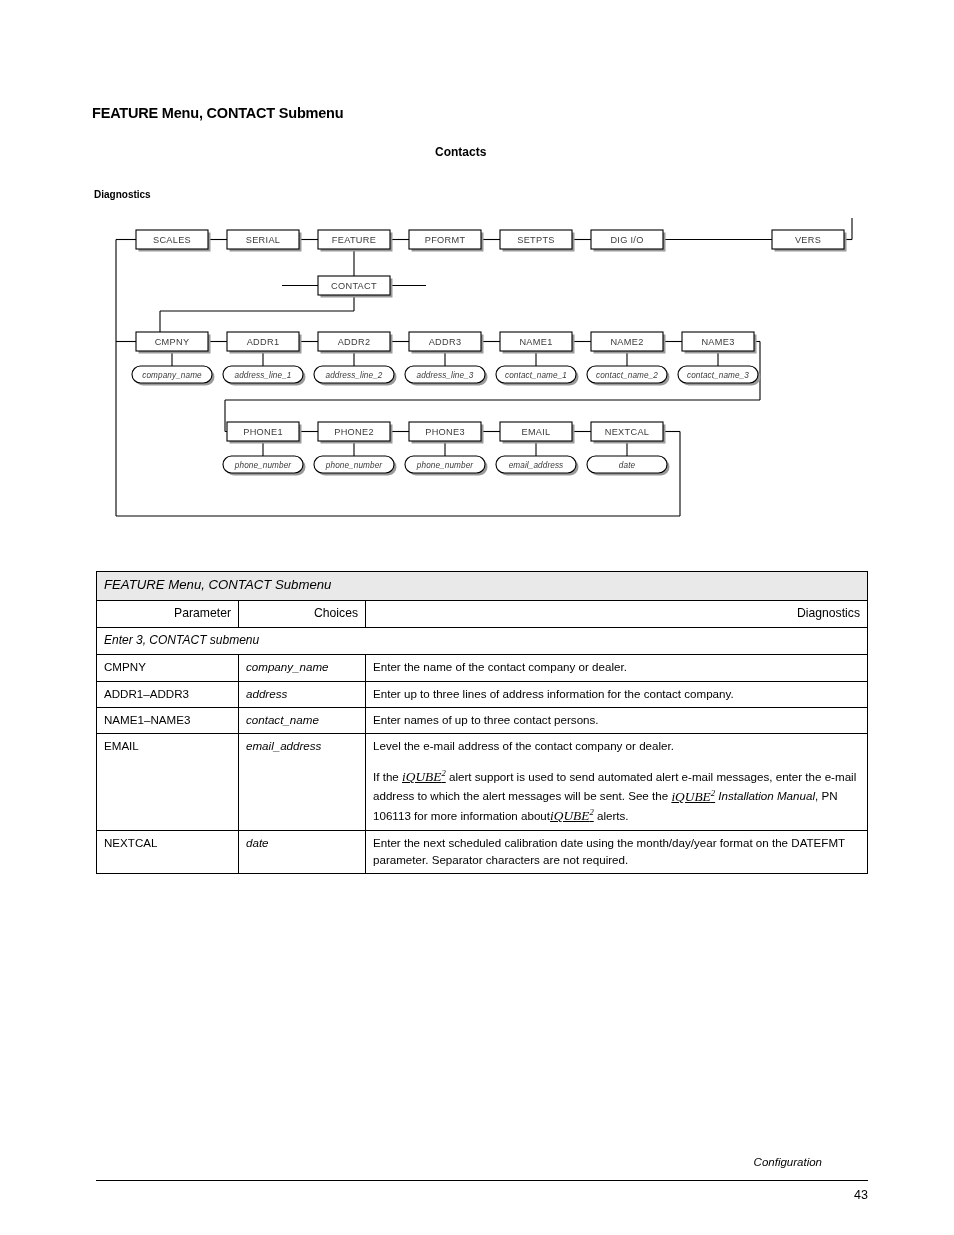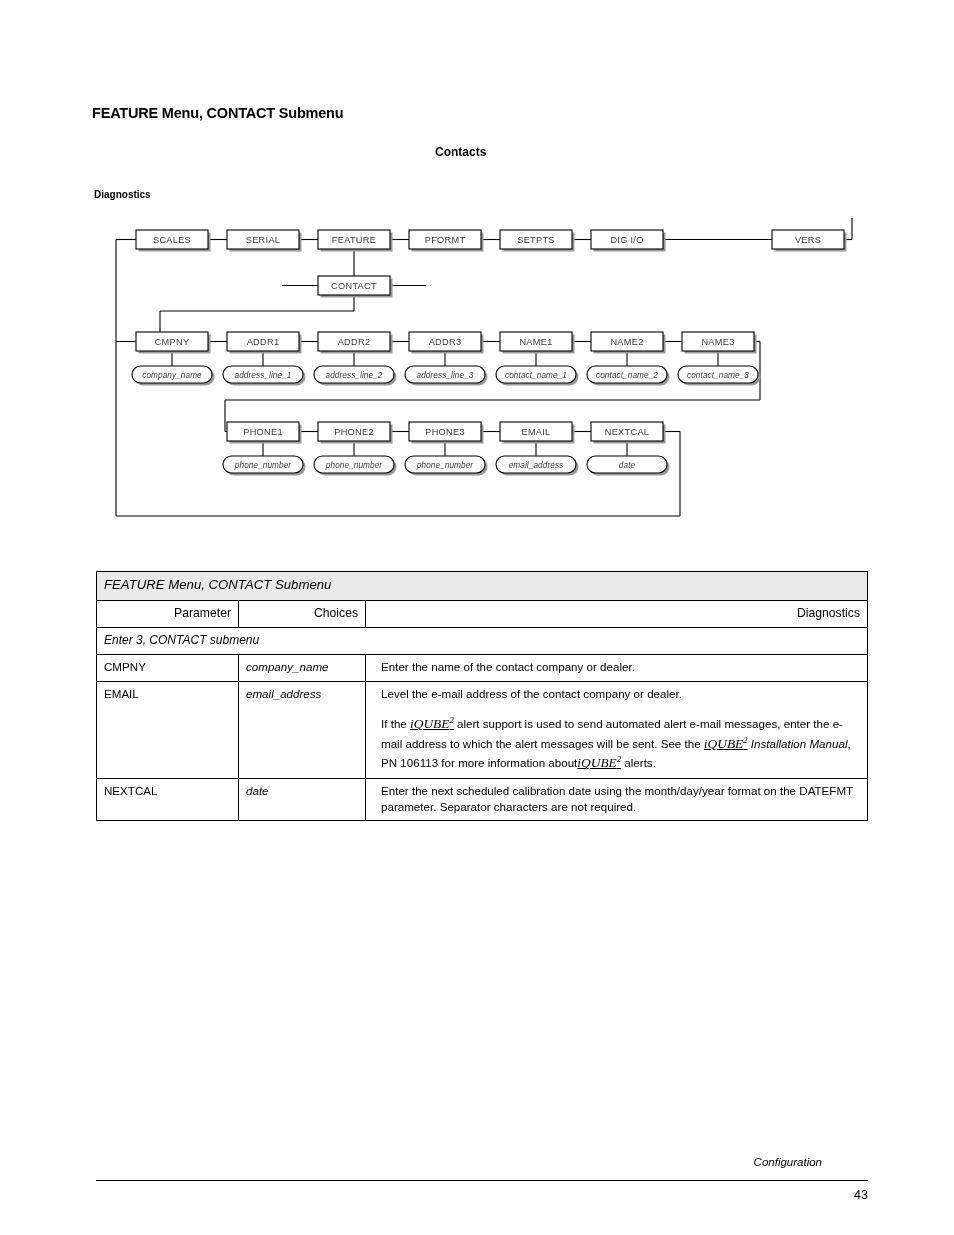--- a/index.html
+++ b/index.html
@@ -77,21 +77,21 @@
   .t-section-row td {
     font-style:italic;
     font-weight:bold;
     font-size:12px;
     padding:4px 7px 5px 7px;
   }
   .col-param { width:142px; }
   .col-choice { width:127px; }
   .cell-italic { font-style:italic; }
   .cell-plain { font-style:normal; }
-  .desc p { margin:0 0 12px 8px; }
+  .desc p { margin:0 0 12px 0; }
   .desc p:last-child { margin-bottom:0; }
   .iqube {
     font-family:"Liberation Serif", serif;
     font-style:italic;
     font-size:13.4px;
     text-decoration:underline;
   }
   .iqube sup { font-size:8.6px; font-style:italic; }
   .manual-ital { font-style:italic; }
 
@@ -354,20 +354,34 @@
     </tbody>
     <tbody id="table-body-rows">
       <tr>
         <td>CMPNY</td>
         <td class="cell-italic">company_name</td>
         <td class="desc">
           <p>Enter the name of the contact company or dealer.</p>
         </td>
       </tr>
       <tr>
+        <td>ADDR1–ADDR3</td>
+        <td class="cell-italic">address</td>
+        <td class="desc">
+          <p>Enter up to three lines of address information for the contact company.</p>
+        </td>
+      </tr>
+      <tr>
+        <td>NAME1–NAME3</td>
+        <td class="cell-italic">contact_name</td>
+        <td class="desc">
+          <p>Enter names of up to three contact persons.</p>
+        </td>
+      </tr>
+      <tr>
         <td>EMAIL</td>
         <td class="cell-italic">email_address</td>
         <td class="desc">
           <p>Level the e-mail address of the contact company or dealer.</p>
           <p>If the <span class="iqube">iQUBE<sup>2</sup></span> alert support is used to send automated alert e-mail messages, enter the e-mail address to which the alert messages will be sent. See the <span class="iqube">iQUBE<sup>2</sup></span><span class="manual-ital"> Installation Manual</span>, PN 106113 for more information about<span class="iqube">iQUBE<sup>2</sup></span> alerts.</p>
         </td>
       </tr>
       <tr>
         <td>NEXTCAL</td>
         <td class="cell-italic">date</td>

